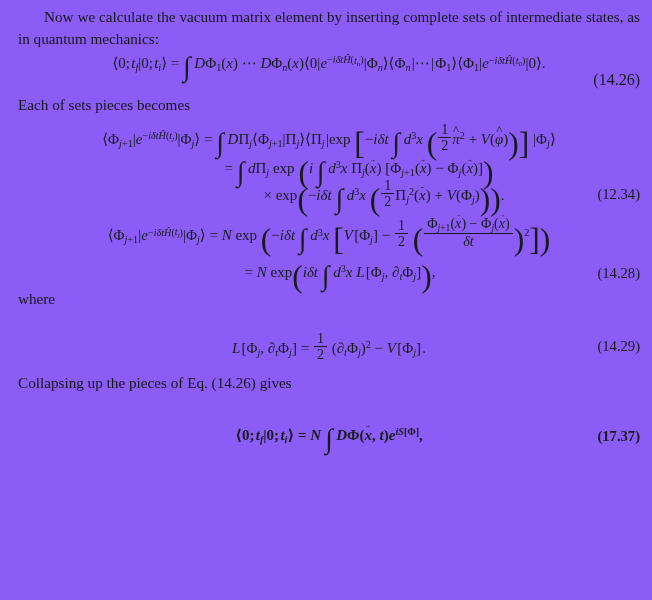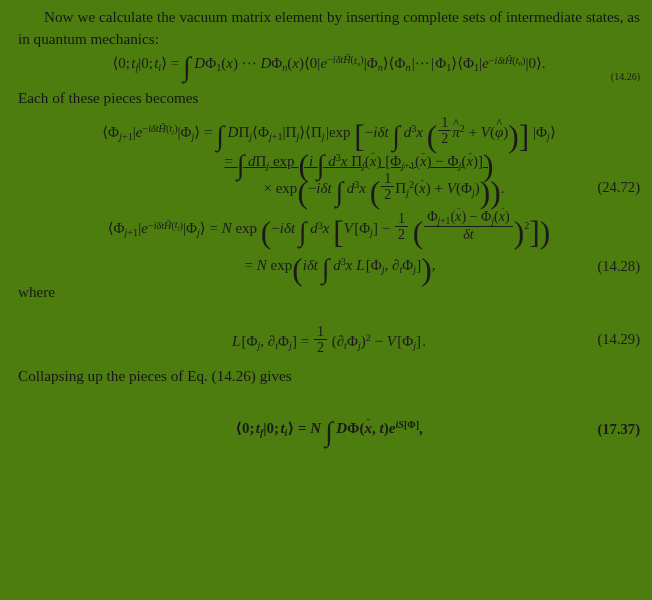--- a/index.html
+++ b/index.html
@@ -13,21 +13,21 @@
     overflow: hidden;
     font-family: "Liberation Serif", "DejaVu Serif", serif;
     color: #1a1a1a;
   }
   .page {
     position: relative;
     width: 652px;
     height: 600px;
     padding: 0;
     box-sizing: border-box;
-    background: #4d7c0f;
+    background: #8b5cf6;
   }
   .content {
     position: absolute;
     left: 18px;
     top: 6px;
     width: 622px;
   }
   .para {
     font-size: 15.2px;
     line-height: 1.42;
@@ -51,21 +51,21 @@
   .eqnum {
     position: absolute;
     right: 0;
     top: 50%;
     transform: translateY(-50%);
     font-size: 14.6px;
   }
   .eqnum-below {
     display: block;
     text-align: right;
-    font-size: 10px;
+    font-size: 16px;
     margin-top: -2px;
   }
   .mono-math {
     font-family: "Liberation Serif", "DejaVu Serif", serif;
   }
   i, .it {
     font-style: italic;
   }
   .big2 {
     font-size: 2.1em;
@@ -154,48 +154,48 @@
     <div class="eqline">
       <span class="eqbody mono-math">
         ⟨0; <i>t<sub>f</sub></i>|0; <i>t<sub>i</sub></i>⟩ =
         <span class="bigint">∫</span>
         <i>D</i>Φ<sub>1</sub>(<i>x</i>) ⋯ <i>D</i>Φ<sub><i>n</i></sub>(<i>x</i>)⟨0|<i>e</i><sup>−<i>iδtĤ</i>(<i>t<sub>n</sub></i>)</sup>|Φ<sub><i>n</i></sub>⟩⟨Φ<sub><i>n</i></sub> |⋯ | Φ<sub>1</sub>⟩⟨Φ<sub>1</sub>|<i>e</i><sup>−<i>iδtĤ</i>(<i>t</i><sub>0</sub>)</sup>|0⟩.
       </span>
       <span class="eqnum-below">(14.26)</span>
     </div>
 
     <p class="para">
-      <span>Each of these pieces becomes</span>
+      <span>Each of sets pieces becomes</span>
     </p>
 
     <div class="align-block">
       <div class="center-wrap">
         <span class="align-line mono-math">
           ⟨Φ<sub><i>j</i>+1</sub>|<i>e</i><sup>−<i>iδtĤ</i>(<i>t<sub>j</sub></i>)</sup>|Φ<sub><i>j</i></sub>⟩ =
           <span class="bigint">∫</span>
           <i>D</i>Π<sub><i>j</i></sub>⟨Φ<sub><i>j</i>+1</sub>|Π<sub><i>j</i></sub>⟩⟨Π<sub><i>j</i></sub> |exp
           <span class="big2">[</span>−<i>iδt</i>
           <span class="bigint">∫</span>
           <i>d</i><sup>3</sup><i>x</i>
           <span class="big2">(</span><span class="frac"><span class="num">1</span><span class="den">2</span></span><span class="hat"><i>π</i></span><sup>2</sup> + <i>V</i>(<span class="hat"><i>φ</i></span>)<span class="big2">)</span><span class="big2">]</span>
           |Φ<sub><i>j</i></sub>⟩
         </span>
       </div>
       <div class="center-wrap" style="margin-top:6px;">
-        <span class="align-line mono-math" style="margin-left:60px;text-decoration:underline;">
+        <span class="align-line mono-math" style="margin-left:60px;">
           = <span class="bigint">∫</span> <i>d</i>Π<sub><i>j</i></sub> exp
           <span class="big2">(</span><i>i</i> <span class="bigint">∫</span> <i>d</i><sup>3</sup><i>x</i> Π<sub><i>j</i></sub>(<span class="vec"><i>x</i></span>) [Φ<sub><i>j</i>+1</sub>(<span class="vec"><i>x</i></span>) − Φ<sub><i>j</i></sub>(<span class="vec"><i>x</i></span>)]<span class="big2">)</span>
         </span>
       </div>
       <div class="center-wrap" style="position:relative;">
         <span class="align-line mono-math" style="margin-left:110px;">
           × exp<span class="big2">(</span>−<i>iδt</i> <span class="bigint">∫</span> <i>d</i><sup>3</sup><i>x</i>
           <span class="big2">(</span><span class="frac"><span class="num">1</span><span class="den">2</span></span>Π<sub><i>j</i></sub><sup>2</sup>(<span class="vec"><i>x</i></span>) + <i>V</i>(Φ<sub><i>j</i></sub>)<span class="big2">)</span><span class="big2">)</span>.
         </span>
-        <span class="eqnum">(24.72)</span>
+        <span class="eqnum">(12.34)</span>
       </div>
     </div>
 
 
     <div class="align-block">
       <div class="center-wrap">
         <span class="align-line mono-math">
           ⟨Φ<sub><i>j</i>+1</sub>|<i>e</i><sup>−<i>iδtĤ</i>(<i>t<sub>j</sub></i>)</sup>|Φ<sub><i>j</i></sub>⟩ = <i>N</i> exp
           <span class="big2">(</span>−<i>iδt</i> <span class="bigint">∫</span> <i>d</i><sup>3</sup><i>x</i>
           <span class="big2">[</span><i>V</i> [Φ<sub><i>j</i></sub>] − <span class="frac"><span class="num">1</span><span class="den">2</span></span>

